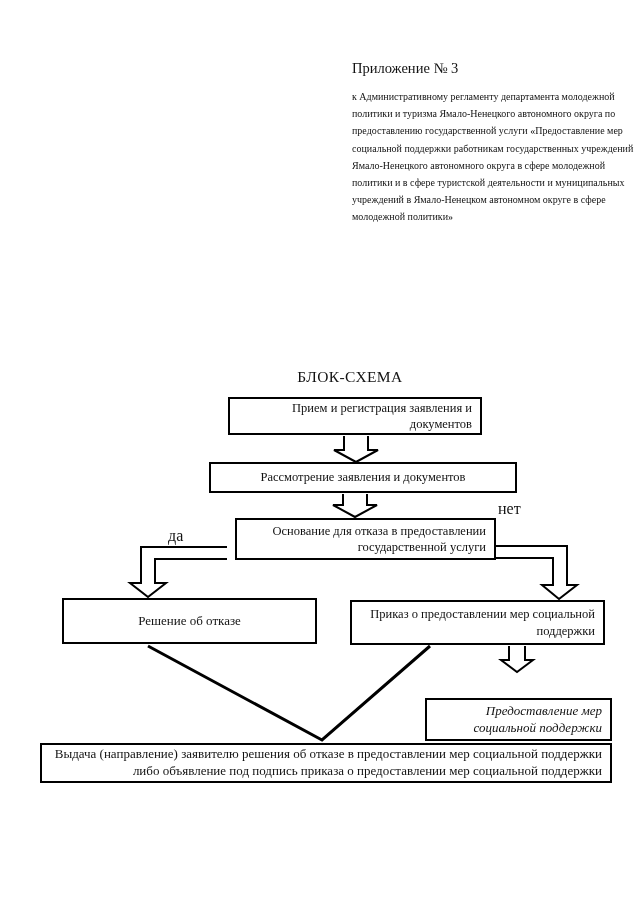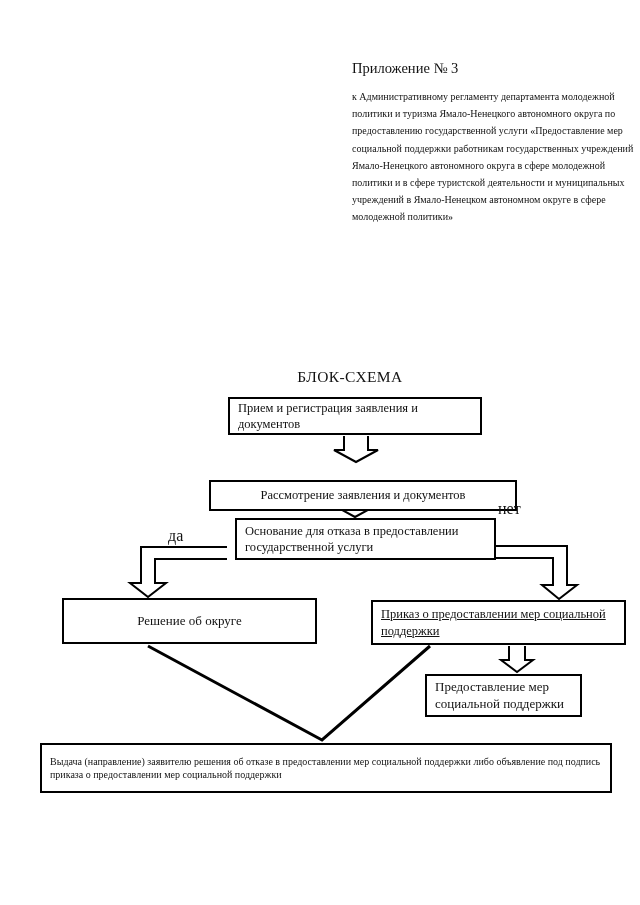--- a/index.html
+++ b/index.html
@@ -7,30 +7,30 @@
     position:relative;width:640px;height:905px;background:#ffffff;overflow:hidden;
     font-family:"Liberation Serif","DejaVu Serif",serif;color:#121212;padding-left:9px;
   }
   .appendix{position:absolute;left:352px;top:60px;font-size:14.5px;}
   .note{position:absolute;left:352px;top:88px;width:282px;font-size:10px;line-height:17.2px;}
   .fc-title{position:absolute;left:140px;top:356px;width:420px;text-align:center;font-weight:normal;font-size:15.5px;letter-spacing:.4px;margin-top:12px;}
   .fc-subtitle{position:absolute;left:140px;top:375px;width:430px;text-align:center;font-size:14.5px;}
   .connectors{position:absolute;left:0;top:0;pointer-events:none;}
   .box{
     position:absolute;border:2.5px solid #000;background:#fff;box-sizing:border-box;
-    display:flex;align-items:center;justify-content:center;text-align:left;
+    display:flex;align-items:center;justify-content:center;text-align:right;
     font-size:12.5px;line-height:1.3;padding:2px 8px;
   }
   .b-receive {left:228px;top:397px;width:254px;height:38px;}
-  .b-review  {left:209px;top:480px;width:308px;height:31px;}
+  .b-review  {left:209px;top:462px;width:308px;height:31px;}
   .b-decision{left:227px;top:518px;width:261px;height:42px;margin-left:8px;}
   .b-refusal {left:62px; top:598px;width:255px;height:46px;font-size:13px;}
-  .b-order   {left:371px;top:600px;width:255px;height:45px;text-decoration:underline;}
-  .b-provision{left:425px;top:674px;width:157px;height:43px;font-size:13px;}
-  .b-issuance{left:40px; top:743px;width:572px;height:50px;font-size:10px;}
+  .b-order   {left:350px;top:600px;width:255px;height:45px;}
+  .b-provision{left:425px;top:698px;width:187px;height:43px;font-size:13px;font-style:italic;}
+  .b-issuance{left:40px; top:743px;width:572px;height:40px;font-size:13px;}
   .branch-label{position:absolute;font-size:16px;}
   .lbl-yes{left:168px;top:527px;}
   .lbl-no {left:498px;top:500px;}
 </style>
 </head>
 <body>
 
 <div class="page">
 
   <div class="appendix">Приложение № 3</div>
@@ -54,18 +54,18 @@
     <path d="M148 646 L322 740 L430 646" fill="none" stroke="#000" stroke-width="3"></path>
   </svg>
 
   <div class="box b-receive">Прием и регистрация заявления и документов</div>
   <div class="box b-review">Рассмотрение заявления и документов</div>
   <div class="box b-decision">Основание для отказа в предоставлении государственной услуги</div>
 
   <div class="branch-label lbl-yes">да</div>
   <div class="branch-label lbl-no">нет</div>
 
-  <div class="box b-refusal">Решение об округе</div>
+  <div class="box b-refusal">Решение об отказе</div>
   <div class="box b-order">Приказ о предоставлении мер социальной поддержки</div>
   <div class="box b-provision">Предоставление мер социальной поддержки</div>
   <div class="box b-issuance">Выдача (направление) заявителю решения об отказе в предоставлении мер социальной поддержки либо объявление под подпись приказа о предоставлении мер социальной поддержки</div>
 
 </div>
 
 </body></html>

